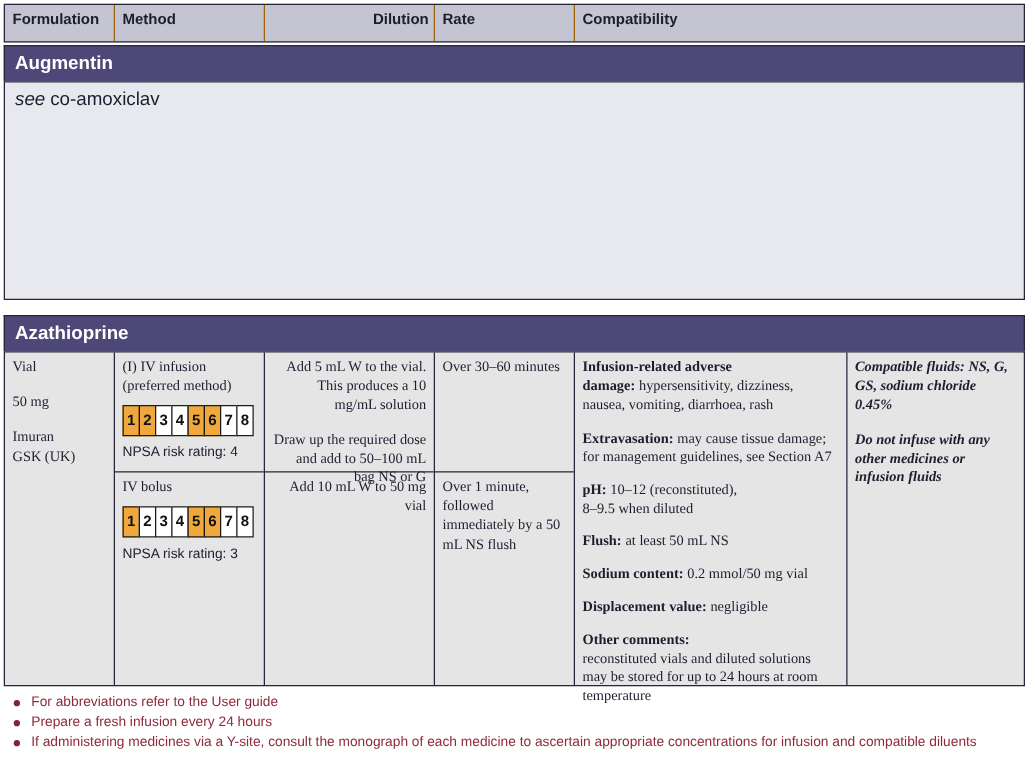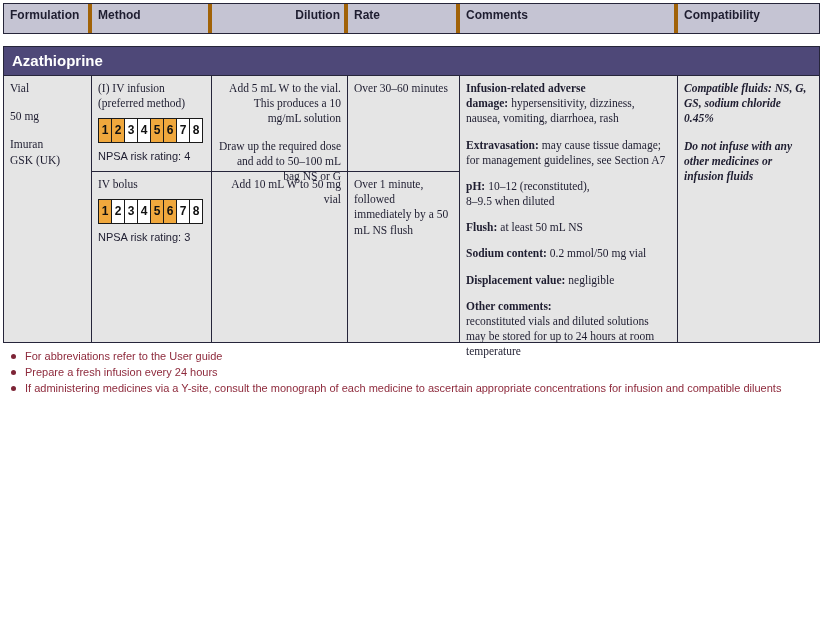--- a/index.html
+++ b/index.html
@@ -2,21 +2,21 @@
 <html><head>
 <meta charset="utf-8">
 <style>
   * { box-sizing: border-box; margin: 0; padding: 0; }
   html, body { width: 828px; height: 618px; background: #ffffff; }
   body { font-family: "Liberation Sans", sans-serif; color: #1e1d30; }
   .page { padding: 3px 4px 0 3px; width: 824px; }
 
   
   .grid-header { display: flex; border: 1px solid #26253a; background: #c5c4d3; height: 31px; }
-  .hcell { padding: 4px 4px 0 6px; font-weight: bold; font-size: 12px; border-right: 4px solid #a16207; }
+  .hcell { padding: 4px 4px 0 6px; font-weight: bold; font-size: 12px; border-right: 1px solid #a16207; }
   .hcell:last-child { border-right: none; }
   .w-form { width: 88px; } .w-method { width: 120px; } .w-dilution { width: 136px; text-align: right; }
   .w-rate { width: 112px; } .w-comments { width: 218px; } .w-compat { flex: 1; }
 
   
   .section { margin-top: 2px; }
   .section-bar { background: #4e4878; color: #ffffff; font-weight: bold; font-size: 15px;
                  padding: 5px 8px 6px 8px; border: 1px solid #26253a; border-bottom: none; }
   .aug-body { border: 1px solid #26253a; background: #e8e8ef; height: 175px;
               padding: 5px 8px; font-size: 15px; }
@@ -63,24 +63,29 @@
 </head>
 <body>
 
 <div class="page">
 
   <div class="grid-header">
     <div class="hcell w-form">Formulation</div>
     <div class="hcell w-method">Method</div>
     <div class="hcell w-dilution">Dilution</div>
     <div class="hcell w-rate">Rate</div>
-    <div class="hcell w-comments">Comments</div>
     <div class="hcell w-compat">Compatibility</div>
   </div>
 
+  <div class="section">
+    <div class="section-bar">Augmentin</div>
+    <div class="aug-body">
+      <span class="it">see</span><span>co-amoxiclav</span>
+    </div>
+  </div>
 
   <div class="gap"></div>
 
   <div class="section">
     <div class="section-bar">Azathioprine</div>
 
     <div class="az-table">
 
       <div class="col w-form">
         <div class="cell">

